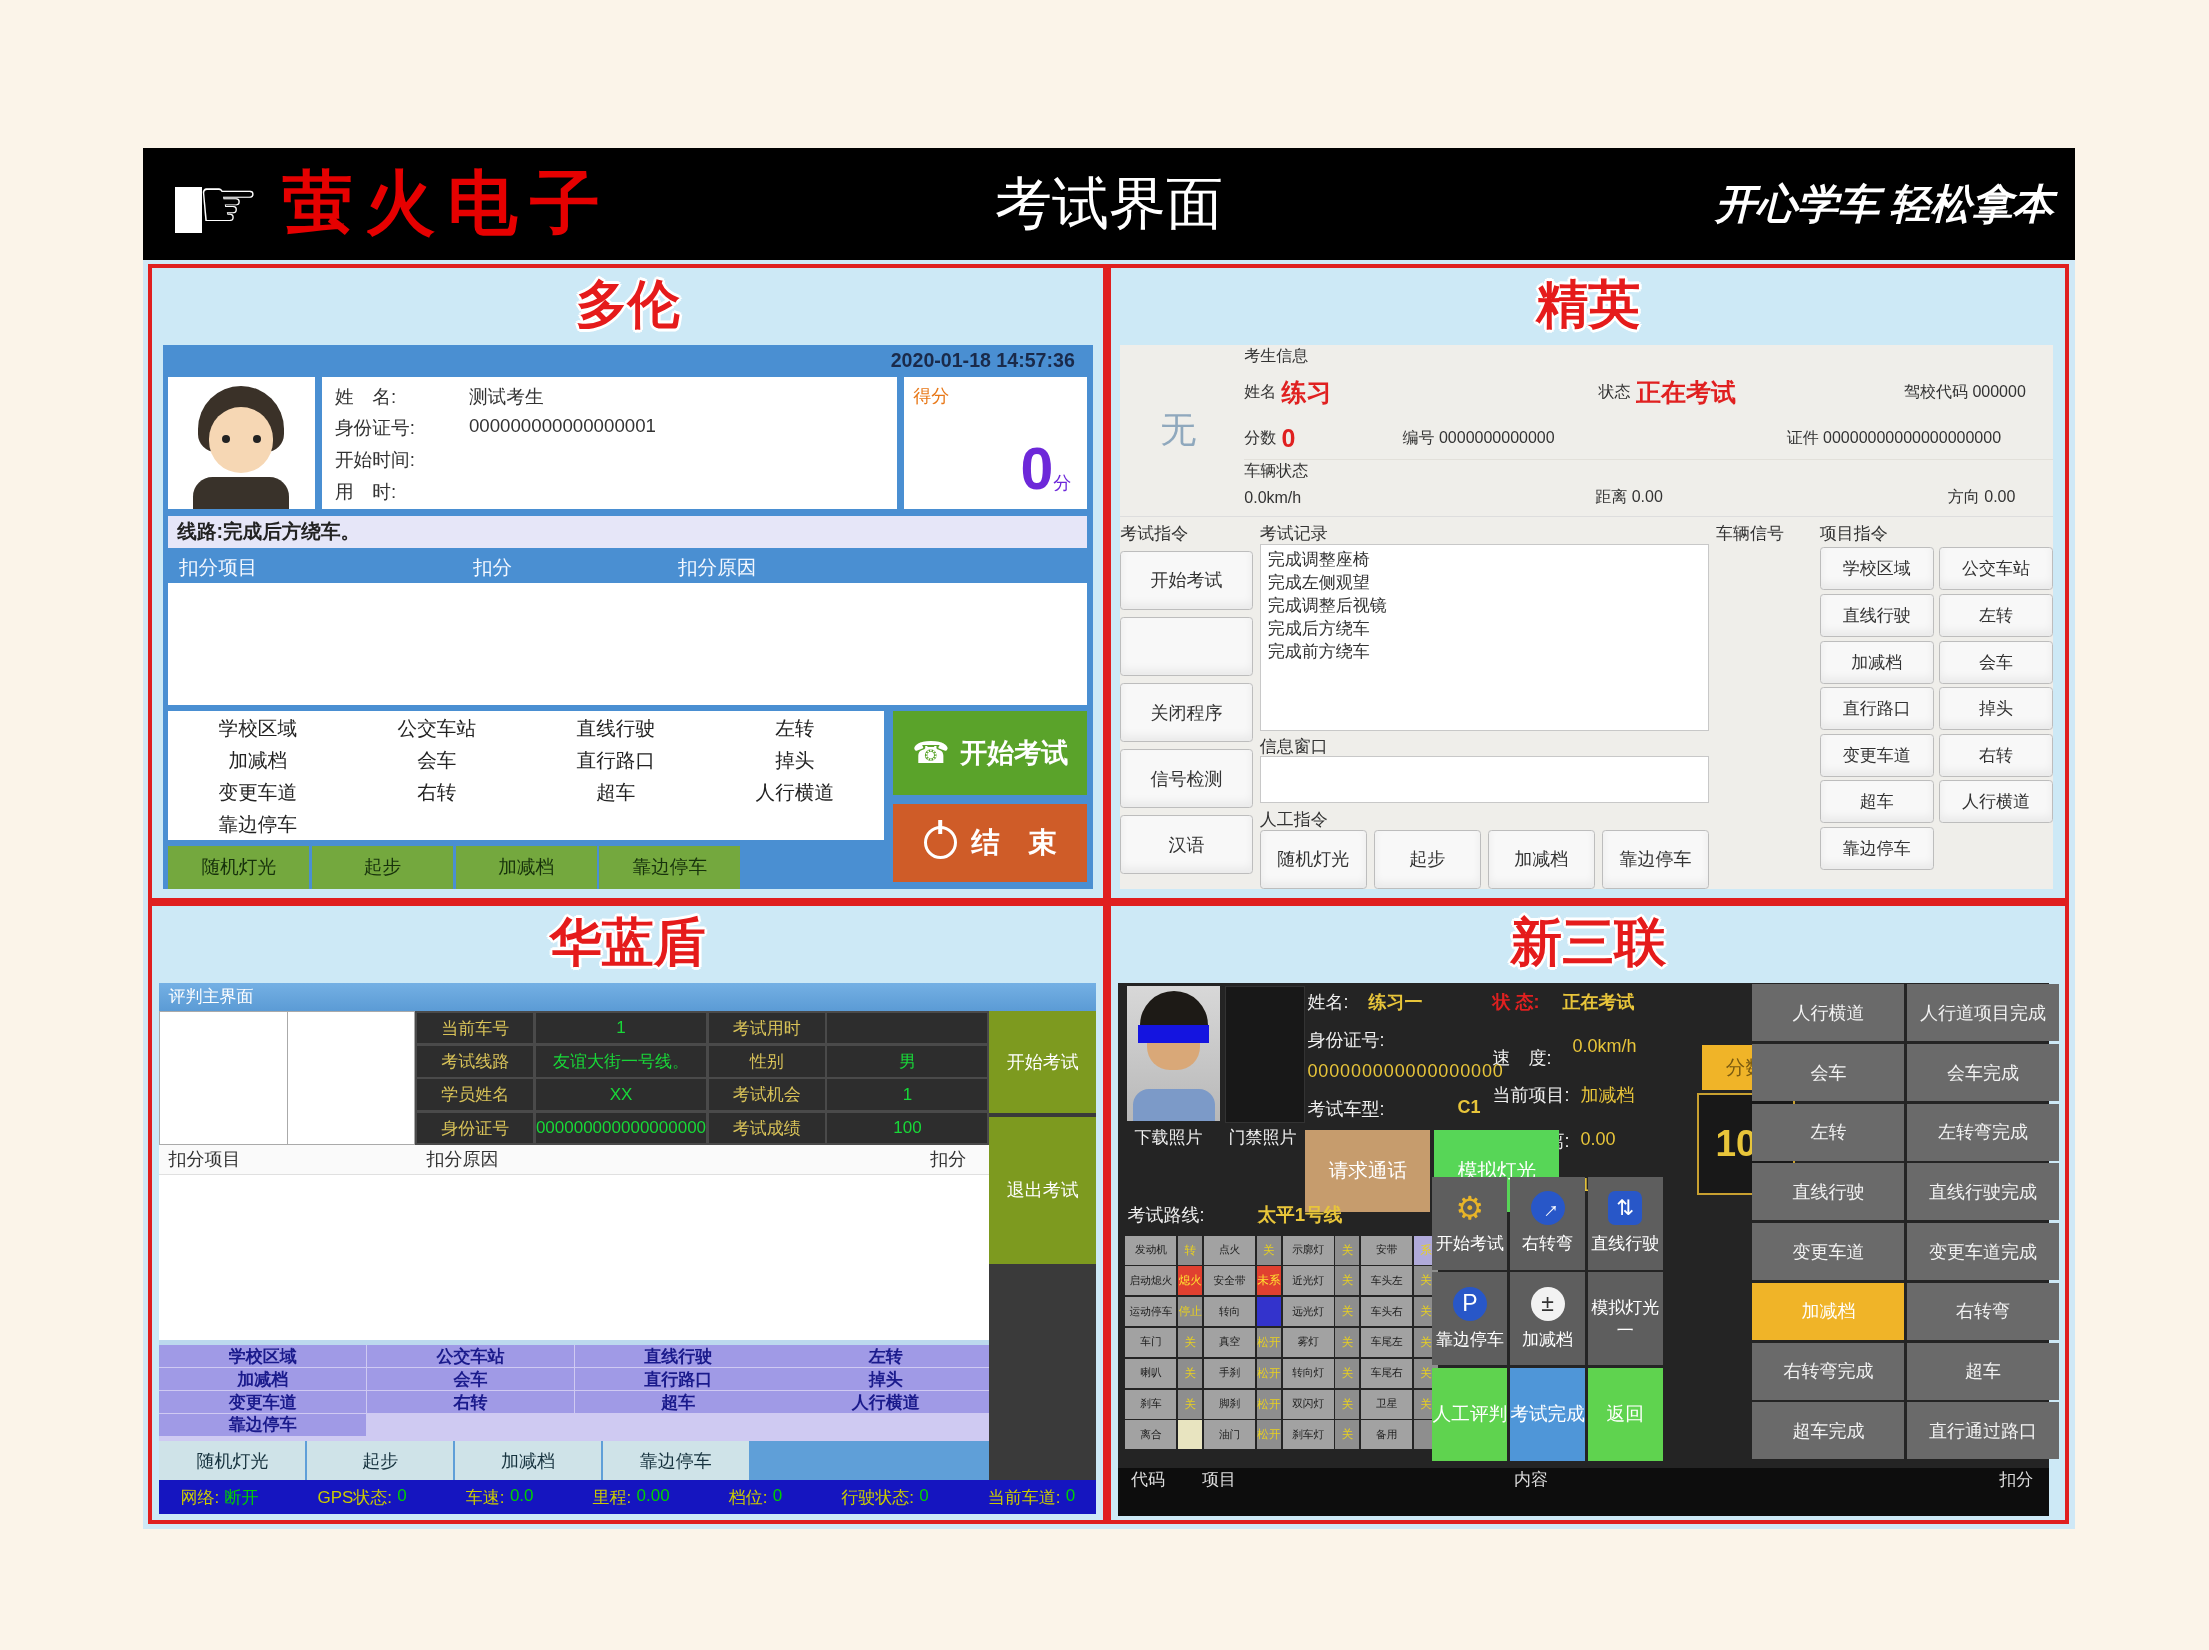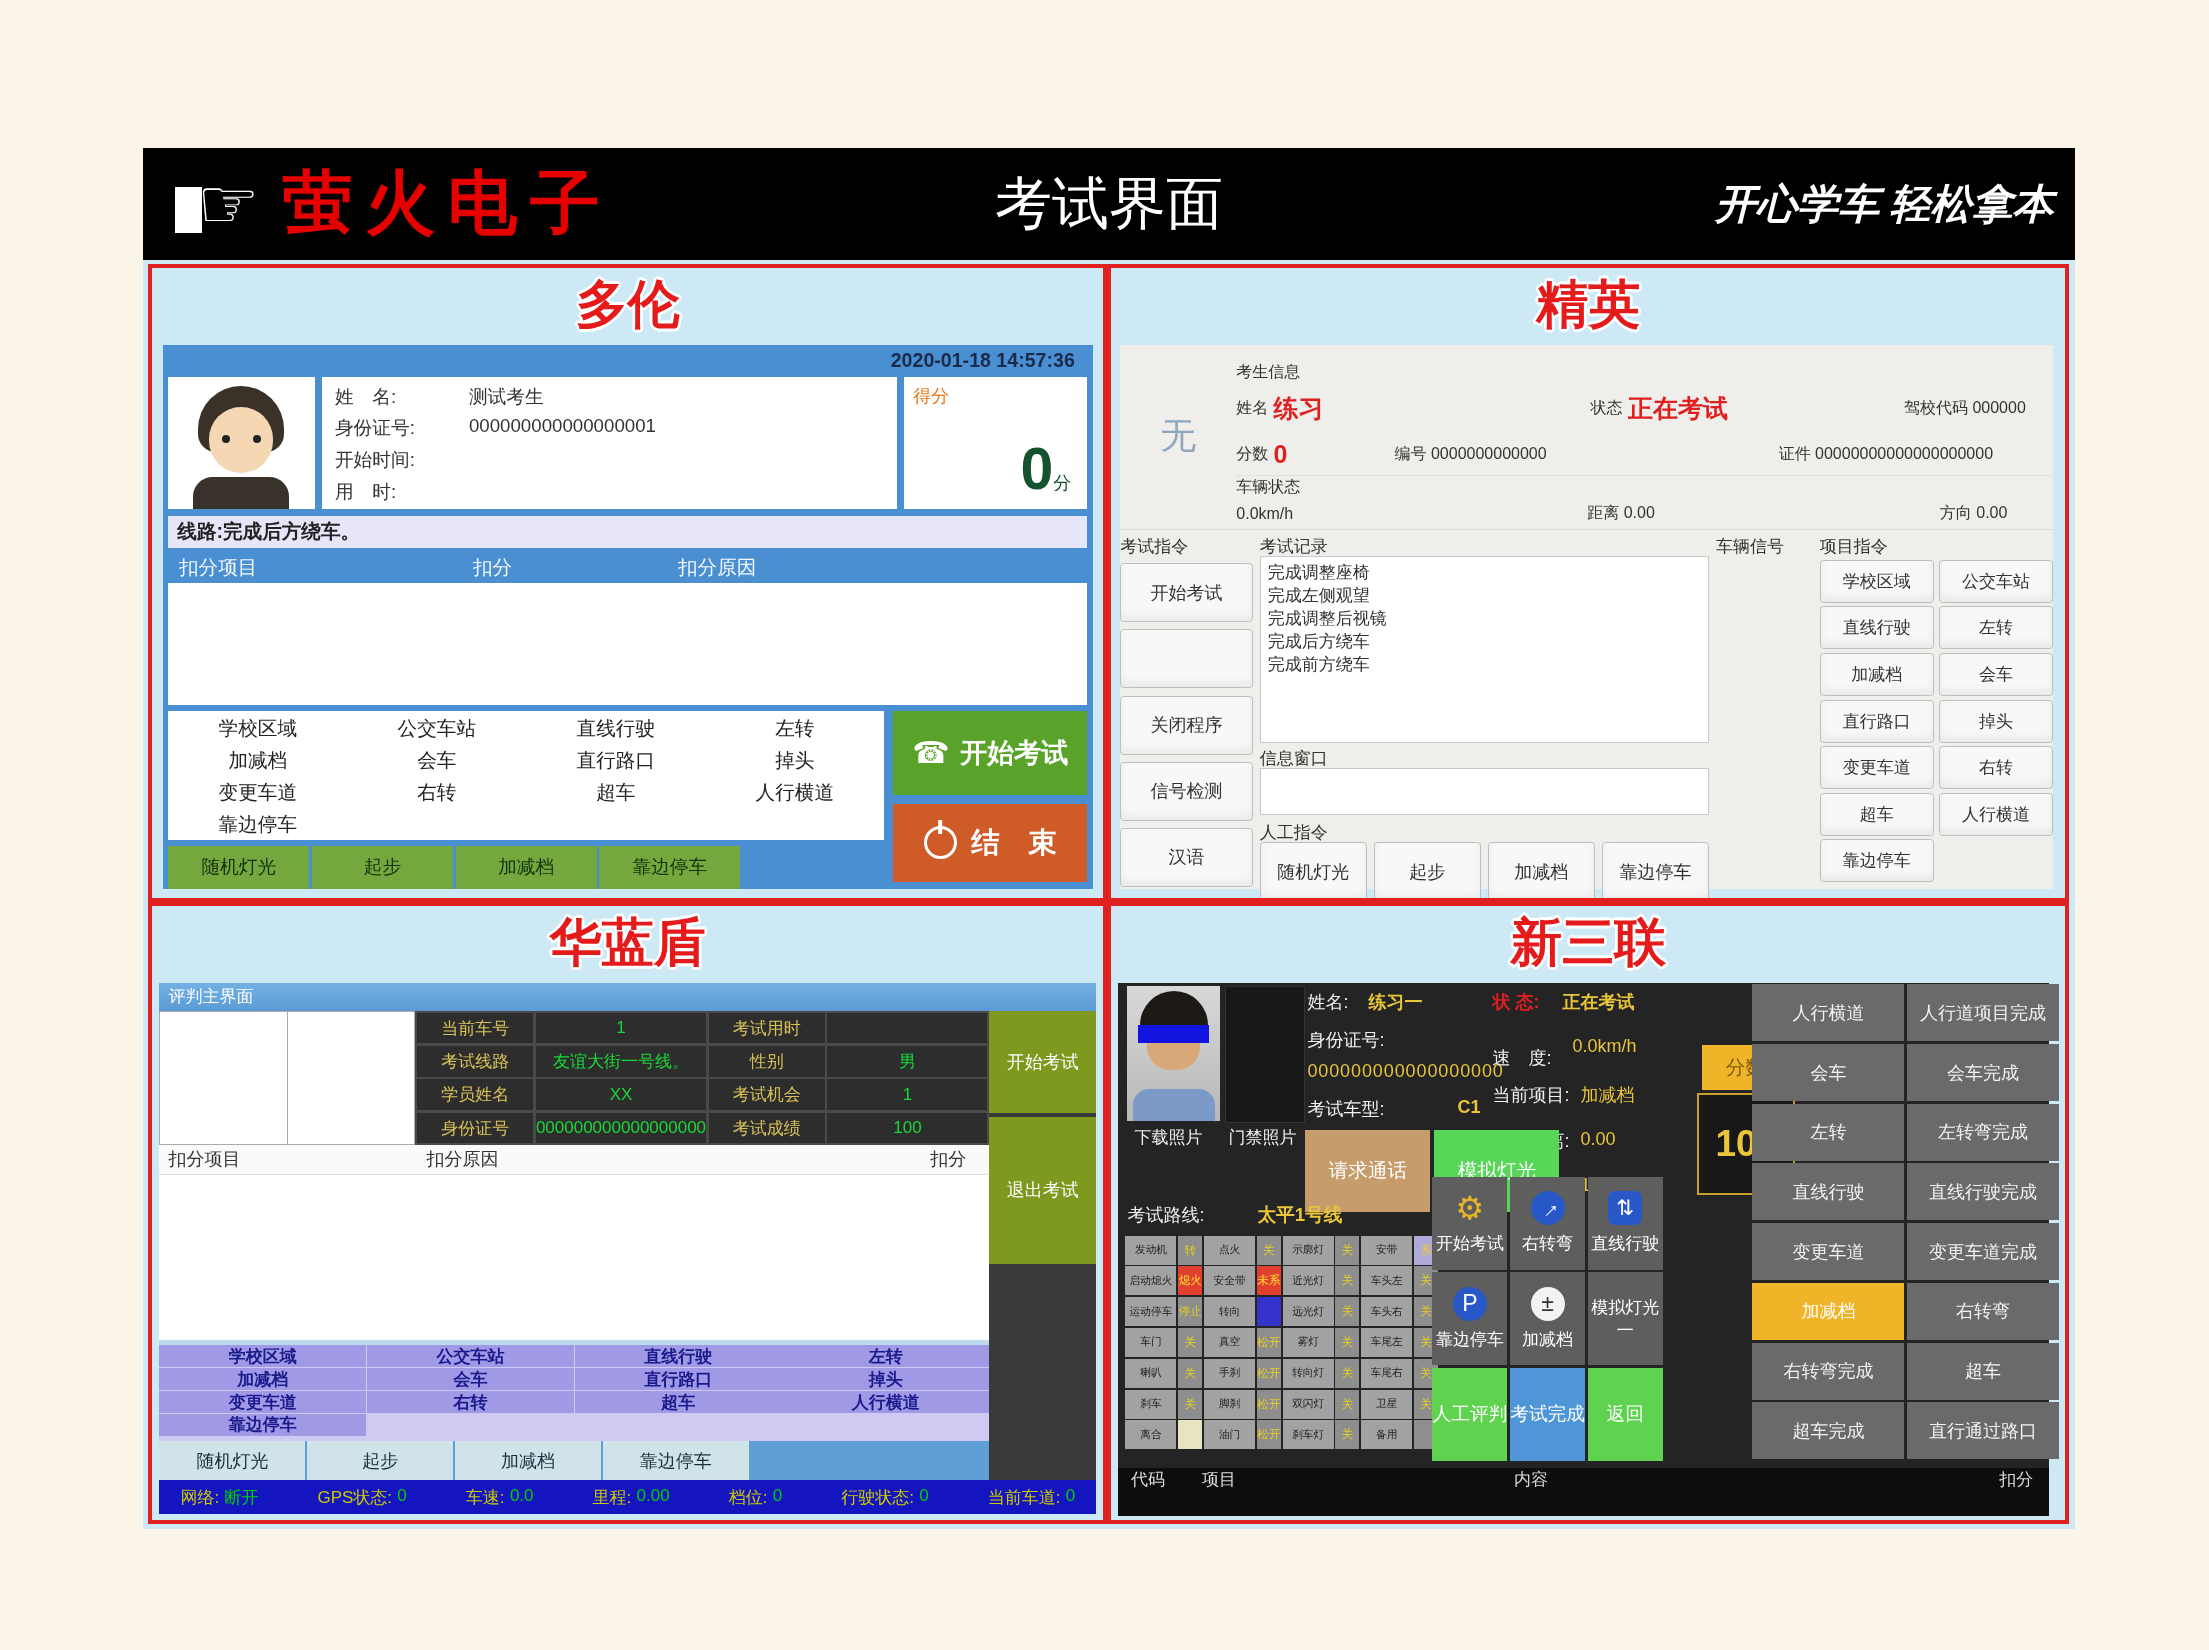--- a/index.html
+++ b/index.html
@@ -43,21 +43,21 @@
             border-radius:34px;}
   .boy-eye{position:absolute;top:28.5px;width:8px;height:8px;background:#222;border-radius:50%;}
   .boy-body{position:absolute;left:25px;bottom:-9px;width:96px;height:41px;background:#39322a;
             border-radius:19.6px 19.6px 0 0;}
   .dl-info{flex:1;background:#fff;padding:7.1px 3.6px 3.6px 12.5px;display:flex;flex-direction:column;
            justify-content:space-between;font-size:18.7px;color:#333;}
   .dl-row{display:flex;}
   .dl-lab{width:134px;}
   .dl-score{width:183px;background:#fff;position:relative;}
   .dl-score-lab{position:absolute;left:9px;top:7.1px;color:#e87818;font-size:18px;}
-  .dl-score-val{position:absolute;right:16px;bottom:5.3px;color:#14532d;font-size:59px;font-weight:bold;}
+  .dl-score-val{position:absolute;right:16px;bottom:5.3px;color:#6d28d9;font-size:59px;font-weight:bold;}
   .dl-score-unit{font-size:18px;font-weight:normal;}
   .dl-route{margin-top:7.1px;height:32px;background:#e6e6f8;display:flex;align-items:center;
             padding-left:9px;font-size:19.6px;font-weight:bold;color:#222;}
   .dl-dhead{margin-top:5.3px;height:28.5px;display:flex;align-items:center;color:#f4f8ff;
             font-size:19.6px;}
   .dl-dhead span:nth-child(1){padding-left:10.7px;width:294px;}
   .dl-dhead span:nth-child(2){width:205px;}
   .dl-empty{flex:1;background:#fff;margin-top:1.8px;}
   .dl-bottom{margin-top:5.3px;height:178px;display:flex;gap:9px;}
   .dl-bleft{flex:1;display:flex;flex-direction:column;}
@@ -75,21 +75,21 @@
   .pwr{width:27px;height:27px;border:3.6px solid #fff;border-radius:50%;position:relative;display:inline-block;}
   .pwr::after{content:"";position:absolute;left:50%;top:-9px;transform:translateX(-50%);
             width:3.6px;height:14.3px;background:#fff;}
 
   
   .jy-app{position:absolute;left:9px;right:12.5px;top:77px;bottom:9px;background:#efeeea;
           display:flex;flex-direction:column;color:#333;}
   .jy-top{height:192px;display:flex;border-bottom:1.8px solid #ddd;}
   .jy-none{width:116px;display:flex;align-items:center;justify-content:center;
            color:#8fa8bd;font-size:36px;}
-  .jy-tr{flex:1;display:flex;flex-direction:column;padding-top:16px;}
+  .jy-tr{flex:1;display:flex;flex-direction:column;padding-top:0;margin-left:8px;}
   .jy-line{display:flex;align-items:center;font-size:16px;}
   .jy-red{color:#e02020;font-size:25px;font-weight:bold;margin-left:5.3px;}
   .jy-h{height:23px;}
   .jy-name-line{height:50px;}
   .jy-score-line{height:41px;border-bottom:0.9px solid #e2e0da;}
   .jy-veh-line{height:30px;}
   .jy-bot{flex:1;display:flex;gap:7.1px;padding-top:5.3px;}
   .jy-lab{font-size:17px;color:#333;height:21.4px;font-family:Liberation Mono, monospace;}
   .jy-c1{width:134px;display:flex;flex-direction:column;gap:7.1px;}
   .jy-btn{height:57px;background:#f8f8f8;border:1.8px solid #bdbdbd;border-radius:3.6px;

